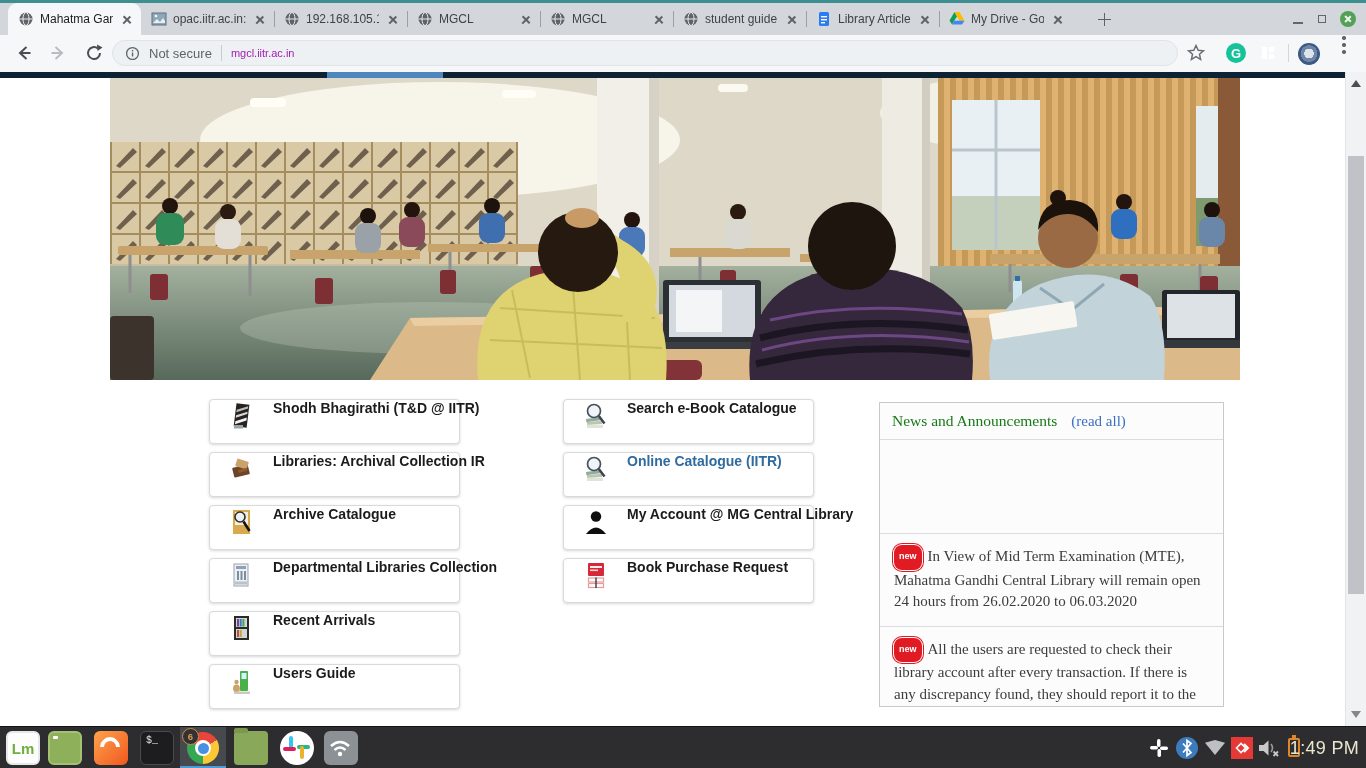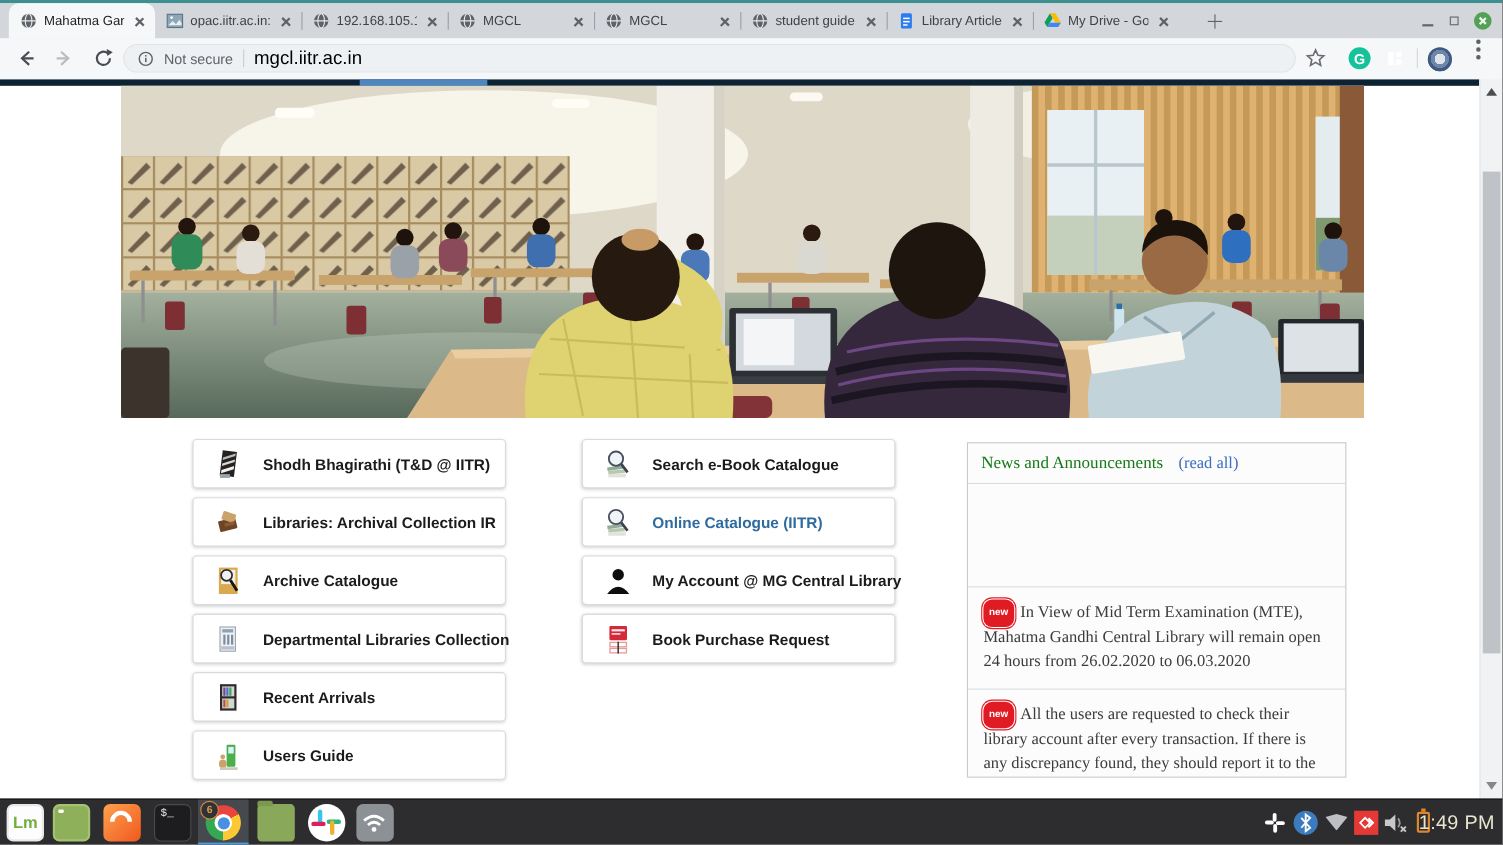--- a/index.html
+++ b/index.html
@@ -29,43 +29,43 @@
   .wc-close::before,.wc-close::after{content:"";position:absolute;left:7.3px;top:4px;width:1.6px;height:8px;background:#eef5ee;}
   .wc-close::before{transform:rotate(45deg);}.wc-close::after{transform:rotate(-45deg);}
   
   .toolbar{position:absolute;left:0;top:35px;width:1366px;height:37px;background:#f6f7f8;}
   .nav-ic{position:absolute;top:8px;width:20px;height:20px;}
   .omnibox{position:absolute;left:112px;top:5px;width:1066px;height:26px;border-radius:14px;
      background:#eef1f4;border:1px solid #e0e3e7;box-sizing:border-box;display:flex;align-items:center;
      padding:0 12px;gap:9px;}
   .notsecure{font-size:13px;color:#5f6368;white-space:nowrap;}
   .om-sep{width:1px;height:16px;background:#c9cbd0;}
-  .url-text{font-size:17px;color:#000000;white-space:nowrap;}
+  .url-text{font-size:11px;color:#a21caf;white-space:nowrap;}
   .ext{position:absolute;top:8px;}
   .g-circle{width:20px;height:20px;border-radius:50%;background:#15c39a;color:#fff;font-size:13px;font-weight:bold;
      display:flex;align-items:center;justify-content:center;}
   .orange-ext{width:20px;height:20px;border-radius:4px;background:#f4511e;position:relative;}
   .orange-ext::before{content:"";position:absolute;left:4px;top:4px;width:5px;height:12px;background:#fff;}
   .orange-ext::after{content:"";position:absolute;left:11px;top:4px;width:5px;height:5px;background:#fff;box-shadow:0 7px 0 #fff;}
   .tb-sep{position:absolute;top:9px;width:1px;height:18px;background:#d4d6da;}
   .avatar{width:22px;height:22px;border-radius:50%;
      background:radial-gradient(circle at 50% 48%, #dfe4ea 0 30%, #6e86a8 31% 52%, #3c5a82 53% 72%, #c9cfd8 73%);}
   .kebab{width:4px;height:18px;position:relative;top:1px;}
   .kebab i{position:absolute;left:0;width:3.6px;height:3.6px;border-radius:50%;background:#5f6368;}
   .kebab i:nth-child(1){top:0;}.kebab i:nth-child(2){top:7px;}.kebab i:nth-child(3){top:14px;}
   
   .page{position:absolute;left:0;top:72px;width:1345px;height:654px;background:#fff;overflow:hidden;}
   .site-navbar{position:absolute;left:0;top:0;width:1345px;height:6px;background:#0d2232;}
   .nav-indicator{position:absolute;left:327px;top:0;width:116px;height:6px;background:#4e87be;}
   .hero{position:absolute;left:110px;top:6px;width:1130px;height:302px;overflow:hidden;background:#ded8c9;}
   .cols{position:absolute;top:327px;display:flex;flex-direction:column;width:285px;}
   .col-left{left:175px;}.col-mid{left:529px;}
-  .qlink{height:45px;box-sizing:border-box;margin-bottom:8px;display:flex;align-items:center;gap:17px;
+  .qlink{height:45px;box-sizing:border-box;margin-bottom:8px;display:flex;gap:17px;
      background:#fff;border:1px solid #d9dadc;border-radius:4px;box-shadow:0 1px 3px rgba(0,0,0,.16);
-     padding:0 8px 0 18px;}
+     padding:0 8px 0 18px;margin-left:34px;}
   .li-icon{width:28px;height:32px;flex:0 0 28px;display:flex;align-items:center;justify-content:center;}
   .qlabel{font-weight:bold;font-size:14px;color:#1b1b1b;white-space:nowrap;}
   .qlink.highlight .qlabel{color:#2e6b9e;}
   
   .news-panel{position:absolute;left:879px;top:330px;width:345px;height:305px;box-sizing:border-box;
      border:1px solid #c6cad0;background:#fcfcfd;overflow:hidden;font-family:"Liberation Serif",serif;}
   .news-header{height:37px;display:flex;align-items:center;padding:0 12px;border-bottom:1px solid #d9dce0;box-sizing:border-box;}
   .news-title{color:#177a17;font-weight:normal;font-size:15.5px;}
   .read-all{color:#3b6fc0;margin-left:14px;font-size:15px;text-decoration:none;cursor:pointer;}
   .news-spacer{height:93px;}

